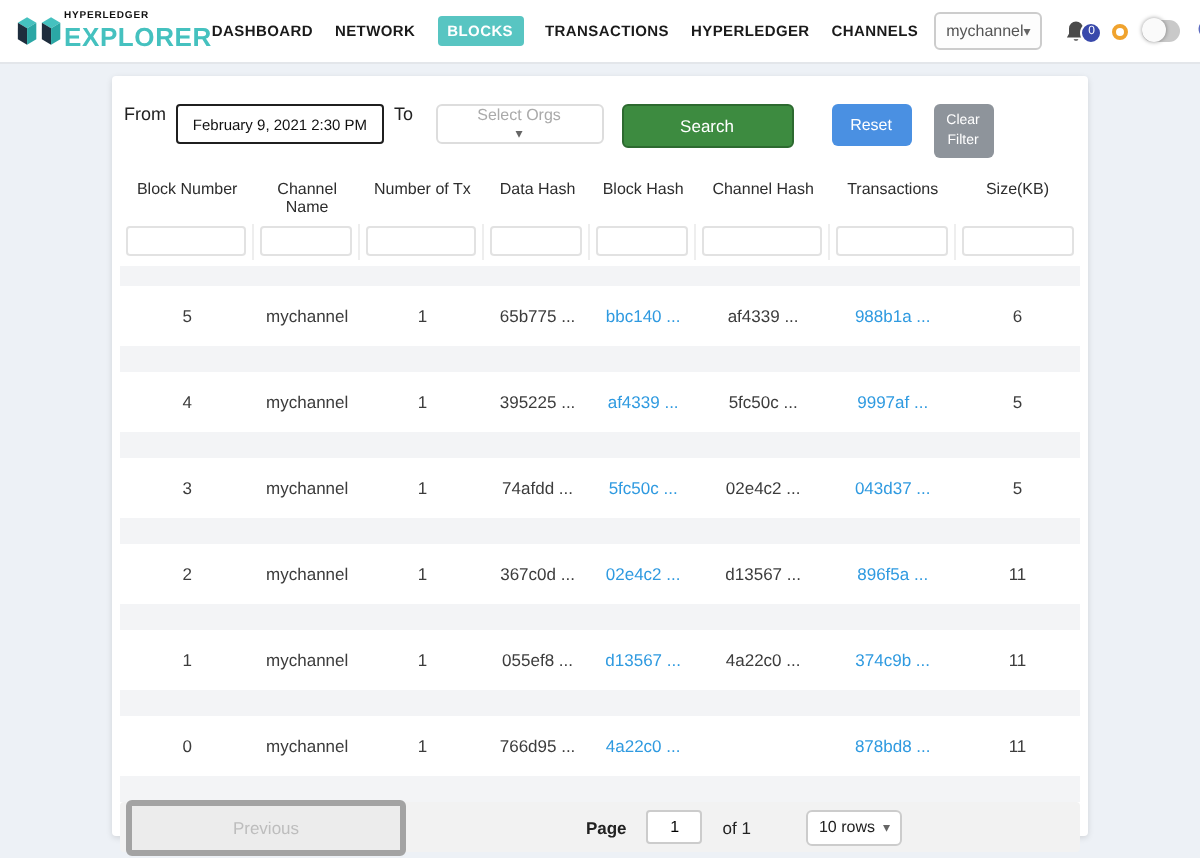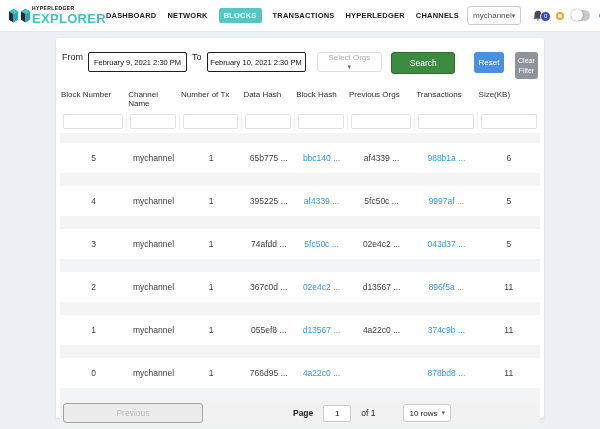--- a/index.html
+++ b/index.html
@@ -33,33 +33,33 @@
   .date-input { width:104px; height:20px; border:1.5px solid #1f1f1f; border-radius:2px; font-size:7.5px; text-align:center; color:#111; font-family:"Liberation Sans", sans-serif; background:#fff; }
   .date-input.to { width:112px; }
   .orgs-select { display:flex; align-items:center; justify-content:space-between; width:84px; height:20px; border:1px solid #ddd; border-radius:3px; font-size:8px; color:#aaa; padding:0 6px; margin-left:6px; background:#fff; cursor:pointer;flex-direction:column; }
   .btn { border:none; cursor:pointer; font-family:"Liberation Sans", sans-serif; }
   .btn-search { width:86px; height:22px; background:#3d8b40; border:1.5px solid #2d6a30; border-radius:3px; color:#fff; font-size:8.5px; margin-left:4px; }
   .btn-reset { width:40px; height:21px; background:#4a90e2; border-radius:3px; color:#fff; font-size:8px; margin-left:14px; }
   .btn-clear { width:30px; height:27px; background:#8e949b; border-radius:3px; color:#fff; font-size:7px; line-height:1.3; margin-left:6px; padding:0 2px; }
 
   
   .grid-cols { display:grid; grid-template-columns:14% 11% 13% 11% 11% 14% 13% 13%; }
-  .thead .cell { font-size:8px; color:#2d2d2d; text-align:left; padding:3px 1px; }
+  .thead .cell { font-size:8px; color:#2d2d2d; text-align:center; padding:3px 1px; }
   .tfilter { padding:1px 0 3px 0; }
   .tfilter .fcell { padding:0 3px; border-right:1px solid #eee; }
   .tfilter .fcell:last-child { border-right:none; }
   .col-filter { width:100%; height:15px; border:1px solid #e2e2e2; border-radius:2px; background:#fff; }
   .tbody { background:#f3f4f6; flex:0 0 auto; padding-top:10px; }
   .trow { background:#fff; height:30px; margin-bottom:13px; align-items:center; }
   .trow .cell { font-size:8.5px; color:#3c3c3c; text-align:center; overflow:hidden; white-space:nowrap; }
   .trow .hash-link { color:#2f9ae0; cursor:pointer; }
 
   
   .pager { margin-top:auto; background:#f2f2f2; border-radius:2px; height:25px; display:flex; align-items:center; padding:2px 3px; gap:4px; }
-  .pg-btn { flex:0 0 140px; height:20px; background:#ececec; border:1px solid #a3a3a3; border-radius:3px; color:#bdbdbd; font-size:8.5px; }
+  .pg-btn { flex:0 0 140px; height:28px; background:#ececec; border:3px solid #a3a3a3; border-radius:3px; color:#bdbdbd; font-size:8.5px; }
   .pg-center { flex:1; display:flex; align-items:center; justify-content:center; gap:10px; font-size:8.5px; color:#222; }
   .page-input { width:28px; height:17px; border:1px solid #ccc; border-radius:2px; text-align:center; font-size:8px; background:#fff; }
   .rows-select { display:flex; align-items:center; gap:4px; border:1px solid #ccc; border-radius:3px; background:#fff; height:18px; padding:0 5px; font-size:8px; color:#222; margin-left:18px; cursor:pointer; }
   .caret { font-size:7px; color:#666; }
 </style>
 </head>
 <body>
 
 <div class="header">
   <div class="brand">
@@ -113,37 +113,36 @@
 
   </div>
 </div>
 
 <div class="card">
 
   <div class="filter-bar">
     <span class="flabel">From</span>
     <input class="date-input" value="February 9, 2021 2:30 PM" style="">
     <span class="flabel">To</span>
-    <input class="date-input to" value="February 10, 2021 2:30 PM" style="">
     <span class="orgs-select">
       <span>Select Orgs</span>
       <span class="caret">▾</span>
     </span>
     <button class="btn btn-search">Search</button>
     <button class="btn btn-reset">Reset</button>
     <button class="btn btn-clear">Clear Filter</button>
   </div>
 
   <div class="thead grid-cols">
     <span class="cell">Block Number</span>
     <span class="cell">Channel Name</span>
     <span class="cell">Number of Tx</span>
     <span class="cell">Data Hash</span>
     <span class="cell">Block Hash</span>
-    <span class="cell">Previous Orgs</span>
+    <span class="cell">Channel Hash</span>
     <span class="cell">Transactions</span>
     <span class="cell">Size(KB)</span>
   </div>
 
   <div class="tfilter grid-cols">
     <span class="fcell"><input class="col-filter" style=""></span>
     <span class="fcell"><input class="col-filter" style=""></span>
     <span class="fcell"><input class="col-filter" style=""></span>
     <span class="fcell"><input class="col-filter" style=""></span>
     <span class="fcell"><input class="col-filter" style=""></span>

